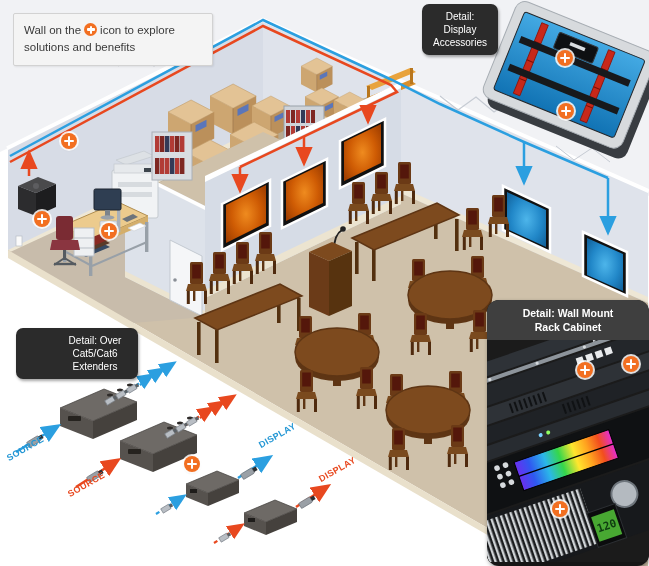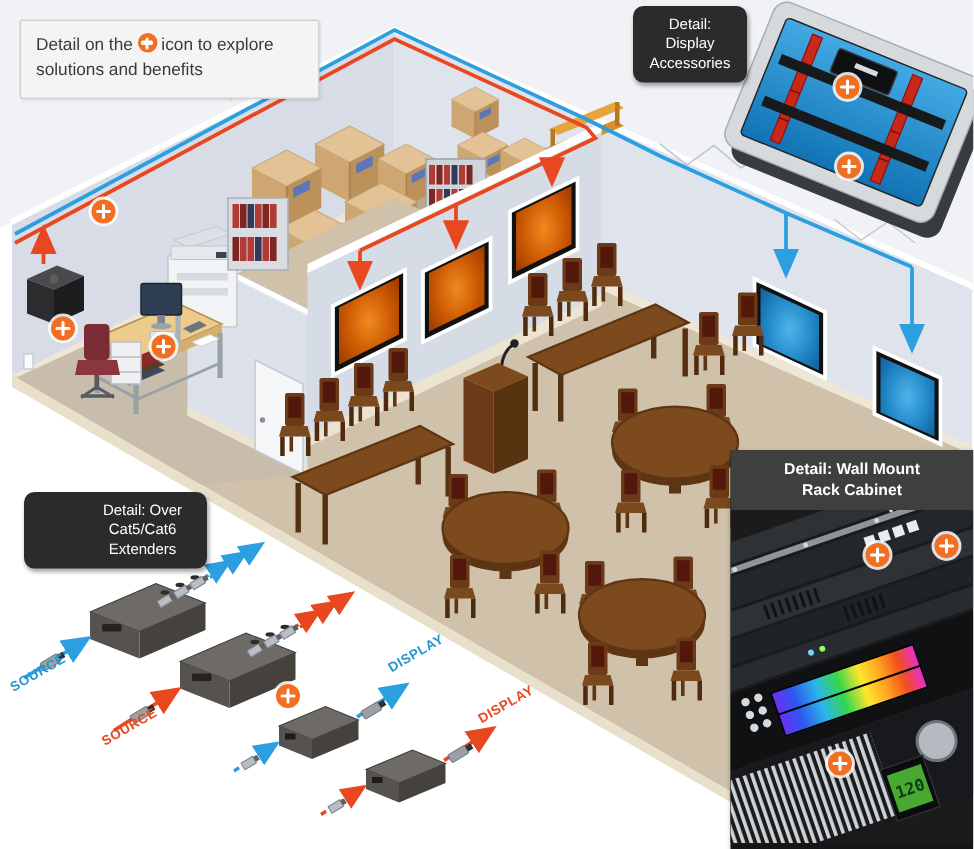--- a/index.html
+++ b/index.html
@@ -14,21 +14,21 @@
 
   
   .tag{position:absolute;background:#2b2b2b;color:#fff;font-weight:normal;font-size:10px;
        line-height:1.3;text-align:center;border-radius:7px;padding:6px 4px;
        white-space:pre-line;box-shadow:1px 2px 3px rgba(0,0,0,.35);}
   .tag-accessories{left:422px;top:4px;width:68px;}
   .tag-extenders{left:16px;top:328px;width:78px;padding-left:40px;}
 
   
   .rack{position:absolute;left:487px;top:300px;width:162px;height:266px;background:#161616;
-        border-radius:0;overflow:hidden;box-shadow:1px 2px 4px rgba(0,0,0,.4);}
+        border-radius:12px;overflow:hidden;box-shadow:1px 2px 4px rgba(0,0,0,.4);}
   .rack-header{background:#3f3f3f;color:#fff;font-weight:bold;font-size:10.5px;line-height:1.35;
         text-align:center;padding:6px 2px;white-space:pre-line;}
   .rack svg{display:block;}
 
   
   .cable-label{position:absolute;font-size:9px;font-weight:bold;letter-spacing:.4px;
         transform:rotate(-30deg);transform-origin:left bottom;}
   .cable-label.blue{color:#2296d4;}
   .cable-label.orange{color:#e8481f;}
 
@@ -426,21 +426,21 @@
       <rect x="-56" y="16" width="118" height="7" fill="#17191c"></rect>
     </g>
     <g>
       <rect x="-22" y="-32" width="42" height="17" rx="2" fill="#0e1012" stroke="#34383d"></rect>
       <rect x="-8" y="-27" width="16" height="3.5" fill="#d8dcdf"></rect>
     </g>
   </g>
 </svg>
 
 <div class="note">
-  <span>Detail on the</span><span class="plus plus--inline"></span><span>icon to explore solutions and benefits</span>
+  <span>Wall on the</span><span class="plus plus--inline"></span><span>icon to explore solutions and benefits</span>
 </div>
 
 <div class="tag tag-accessories">Detail:
 Display
 Accessories</div>
 
 <div class="tag tag-extenders">Detail: Over
 Cat5/Cat6
 Extenders</div>
 

